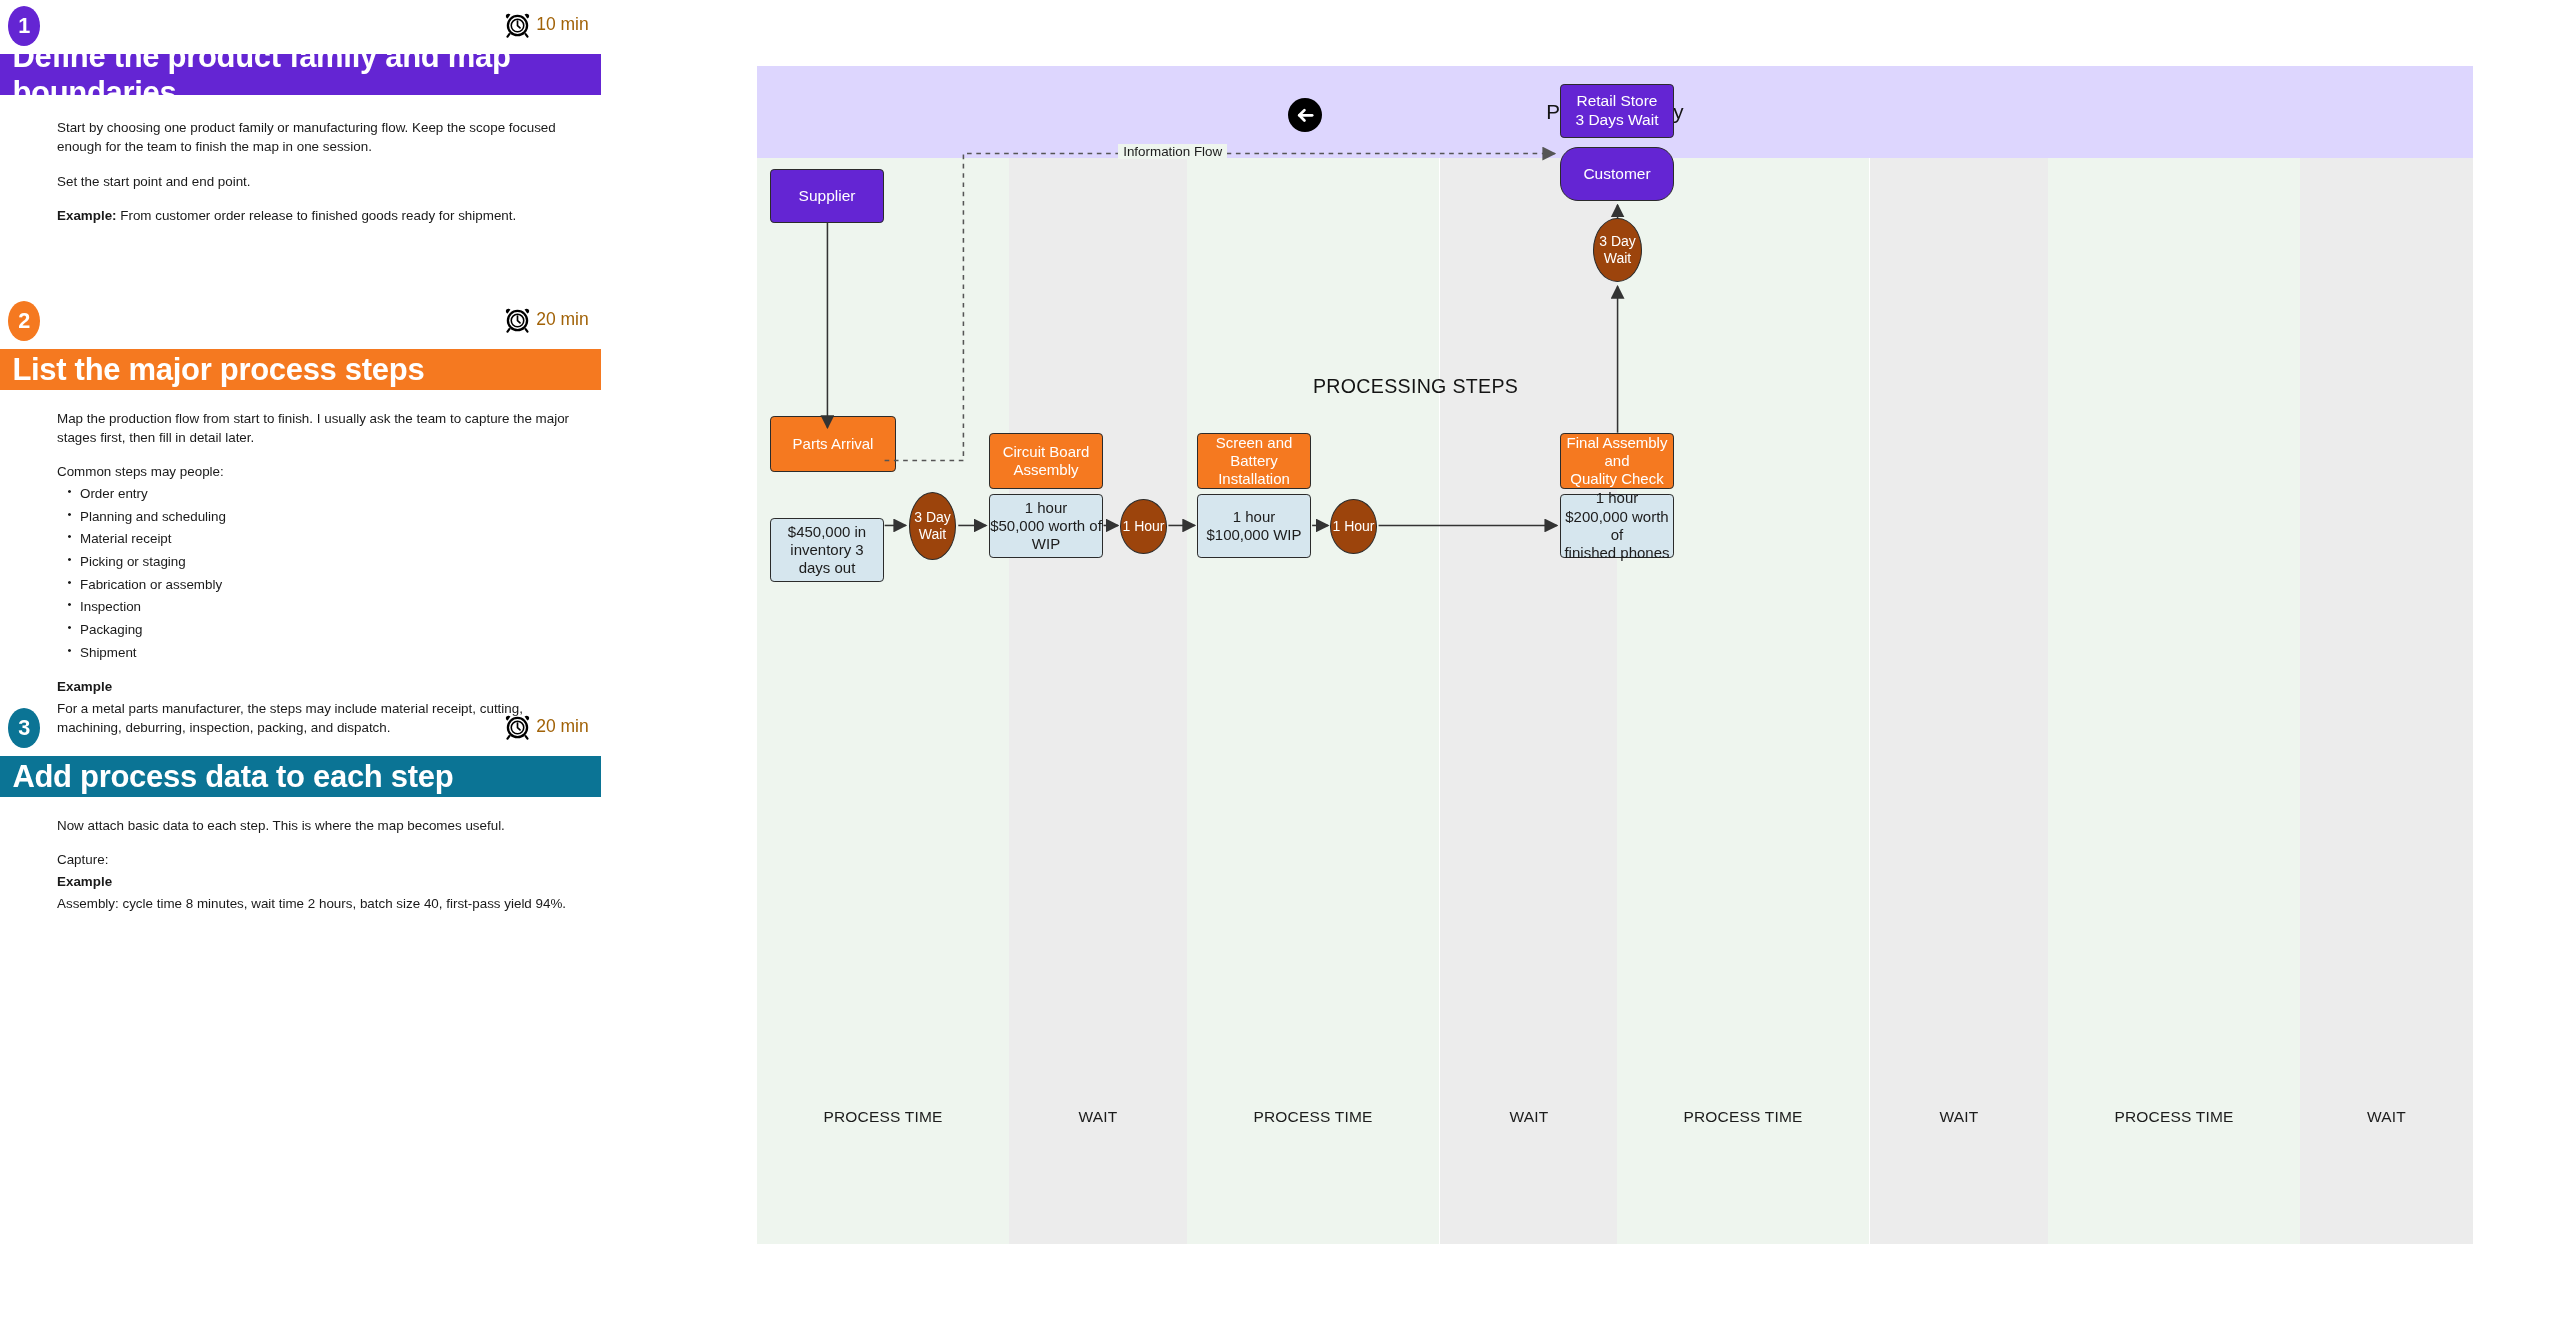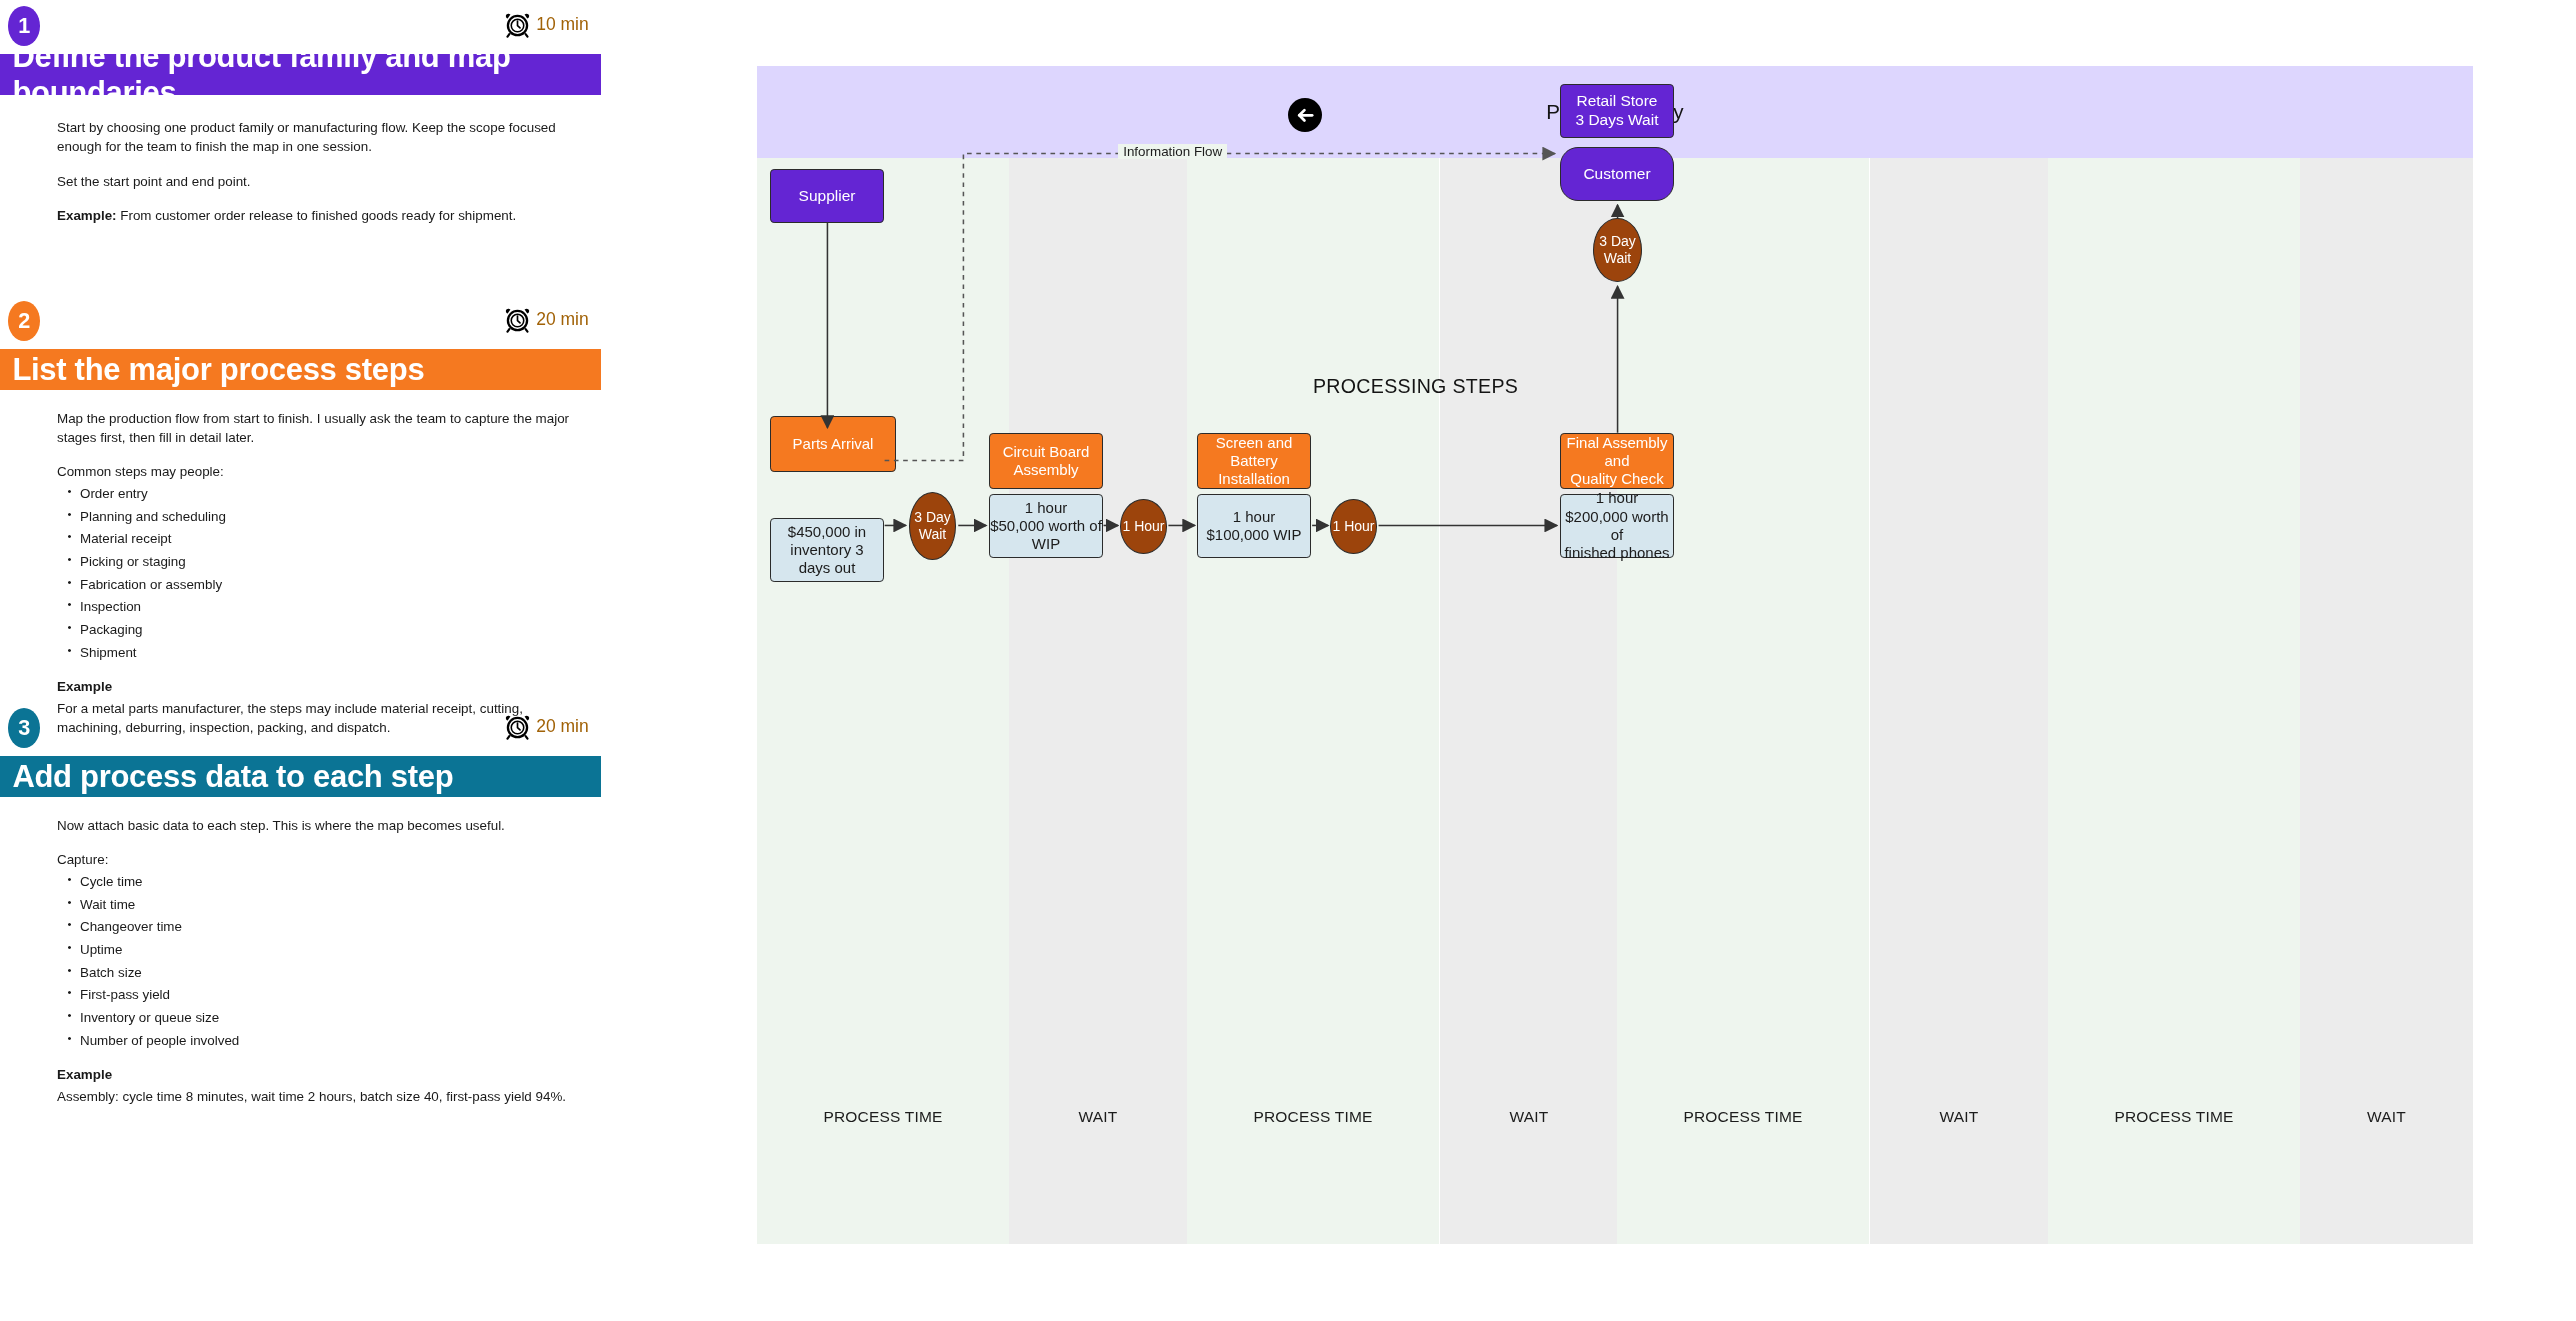--- a/index.html
+++ b/index.html
@@ -163,30 +163,20 @@
             <path d="M4.2 22.2 L2.4 24.6" stroke="#000" stroke-width="2.1" stroke-linecap="round"></path>
             <path d="M19.8 22.2 L21.6 24.6" stroke="#000" stroke-width="2.1" stroke-linecap="round"></path>
           </svg>
           <span class="lbl">20 min</span>
         </div>
       </div>
       <div class="title-bar" style="background:#0b7495">Add process data to each step</div>
       <div class="body" style="margin-top:18.5px;">
         <p class="">Now attach basic data to each step. This is where the map becomes useful.</p>
         <p class="tight">Capture:</p>
-        <ul>
-          <li>Cycle time</li>
-          <li>Wait time</li>
-          <li>Changeover time</li>
-          <li>Uptime</li>
-          <li>Batch size</li>
-          <li>First-pass yield</li>
-          <li>Inventory or queue size</li>
-          <li>Number of people involved</li>
-        </ul>
         <p class="tight"><b>Example</b></p>
         <p>Assembly: cycle time 8 minutes, wait time 2 hours, batch size 40, first-pass yield 94%.</p>
       </div>
     </div>
   </div>
 
 <div id="right-col"></div>
 
 <div id="vsm">
   <div class="pf-header">

